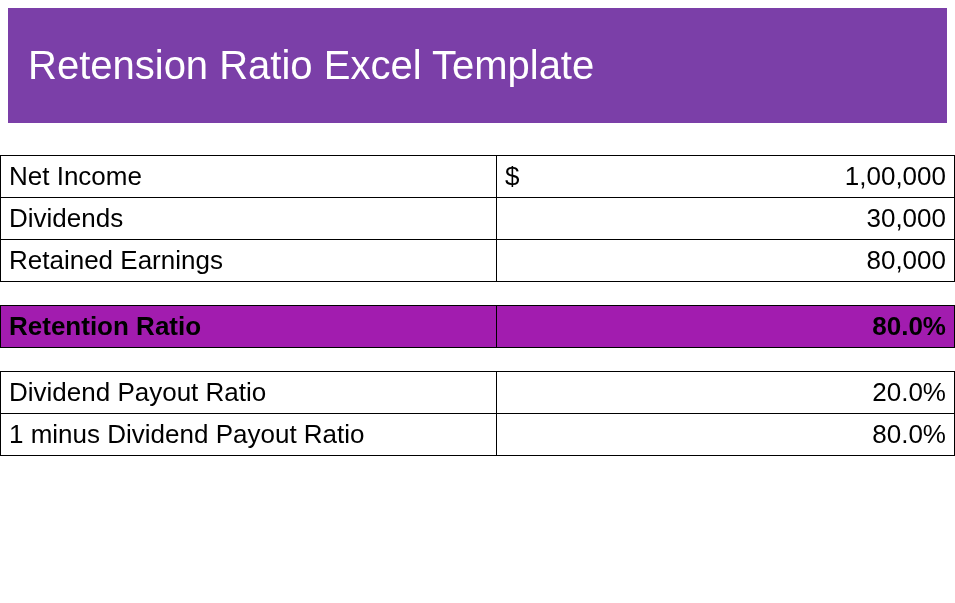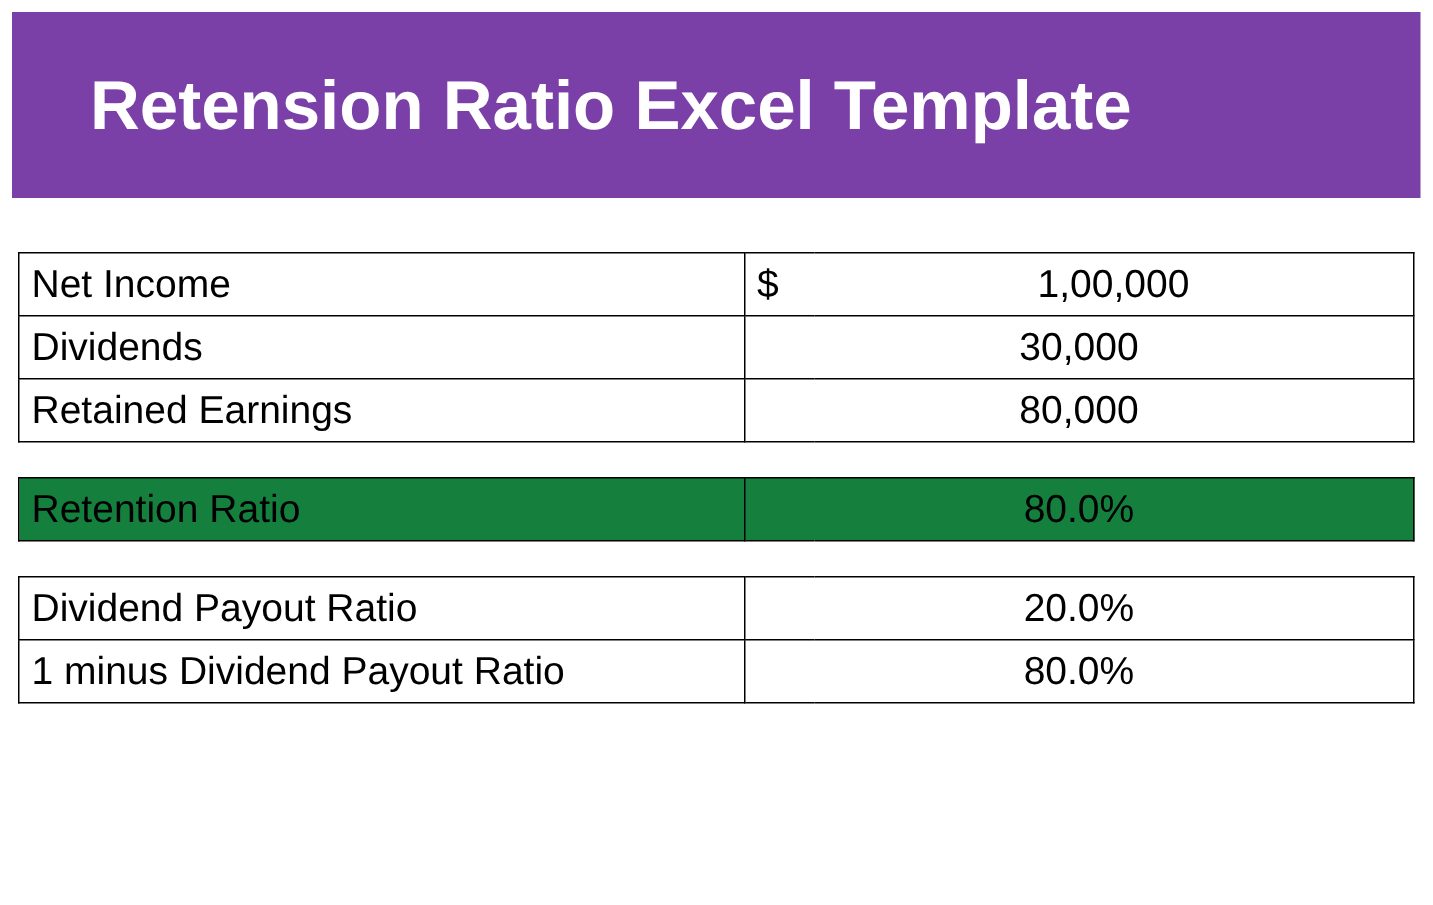--- a/index.html
+++ b/index.html
@@ -13,43 +13,42 @@
     .header {
       background: #7B3FA8;
       color: #fff;
       padding: 35px 20px;
       display: flex;
       align-items: center;
       justify-content: space-between;
       margin: 8px;
     }
     .header-title {
-      font-size: 46px;
-      font-weight: bold;
-      margin-left: 32px;
+      font-size: 40px;
+      font-weight: normal;
     }
     .logo {
       display: flex;
       align-items: center;
       color: #fff;
     }
     .logo-icon {
       width: 48px;
       height: 60px;
       margin-right: -4px;
     }
     .logo-text {
       display: flex;
       flex-direction: column;
       line-height: 0.95;
       font-weight: bold;
       font-size: 36px;
     }
     .table-container {
-      margin: 12px;
+      margin: 0;
     }
     table {
       width: 100%;
       border-collapse: collapse;
     }
     td {
       border: 1px solid #000;
       padding: 4px 8px;
       font-size: 26px;
       height: 42px;
@@ -57,32 +56,32 @@
     .label-cell {
       width: 52%;
       text-align: left;
     }
     .currency-cell {
       width: 5%;
       text-align: left;
       border-right: none;
     }
     .value-cell {
-      text-align: center;
+      text-align: right;
     }
     .value-with-currency {
       border-left: none;
     }
     .spacer-row td {
       border: none;
       height: 24px;
     }
     .highlight-row td {
-      background: #15803d;
-      font-weight: normal;
+      background: #a21caf;
+      font-weight: bold;
     }
   </style>
 </head>
 <body>
 
 <div class="header">
   <div class="header-title">Retension Ratio Excel Template</div>
 </div>
 
 <div class="table-container">

